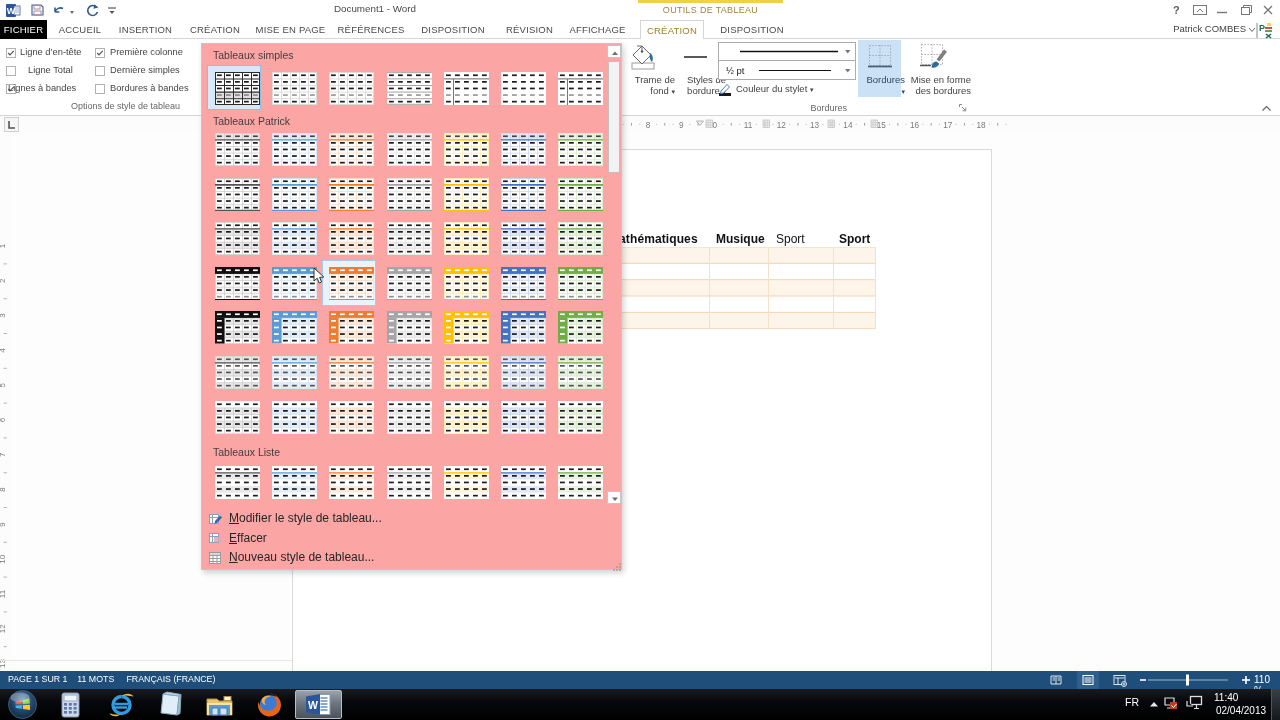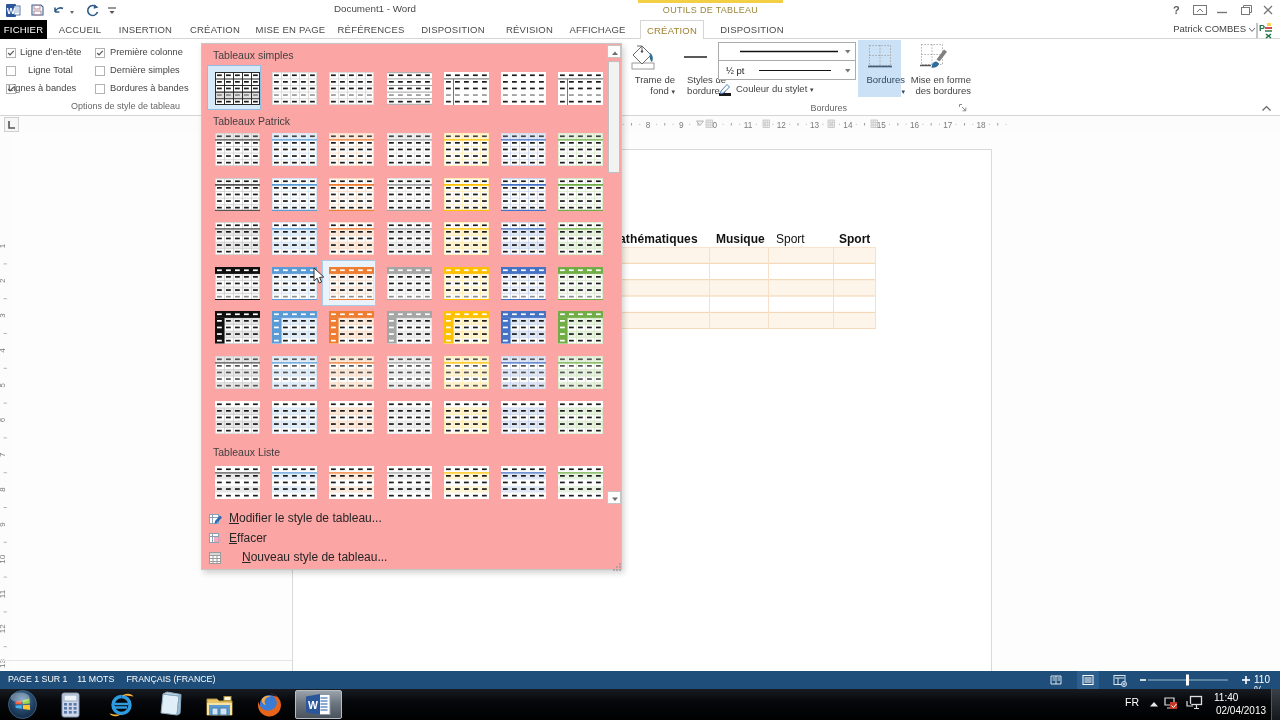--- a/index.html
+++ b/index.html
@@ -2885,21 +2885,21 @@
       <div class="mtext" style="left:27px;top:486.5px"><u>E</u>ffacer</div>
       <div style="position:absolute;left:7px;top:505.5px;width:13px;height:13px"><svg width="13" height="13">
           <rect x="0.5" y="1.5" width="11" height="11" fill="#fff" stroke="#9a9a9a"></rect>
           <line x1="0.5" y1="4.5" x2="11.5" y2="4.5" stroke="#9a9a9a"></line>
           <line x1="0.5" y1="7.5" x2="11.5" y2="7.5" stroke="#9a9a9a"></line>
           <line x1="0.5" y1="10.5" x2="11.5" y2="10.5" stroke="#9a9a9a"></line>
           <line x1="4" y1="1.5" x2="4" y2="12.5" stroke="#9a9a9a"></line>
           <line x1="8" y1="1.5" x2="8" y2="12.5" stroke="#9a9a9a"></line>
           <rect x="0.5" y="1.5" width="11" height="3" fill="#d7d7d7" stroke="#9a9a9a"></rect>
         </svg></div>
-      <div class="mtext" style="left:40px;top:506px"><u>N</u>ouveau style de tableau...</div>
+      <div class="mtext" style="left:27px;top:506px"><u>N</u>ouveau style de tableau...</div>
       <svg style="position:absolute;left:411px;top:518px" width="9" height="9">
         <circle cx="7" cy="2" r="0.9" fill="#9a9a9a"></circle>
         <circle cx="4" cy="5" r="0.9" fill="#9a9a9a"></circle>
         <circle cx="7" cy="5" r="0.9" fill="#9a9a9a"></circle>
         <circle cx="1" cy="8" r="0.9" fill="#9a9a9a"></circle>
         <circle cx="4" cy="8" r="0.9" fill="#9a9a9a"></circle>
         <circle cx="7" cy="8" r="0.9" fill="#9a9a9a"></circle>
       </svg>
     </div>
     <svg class="abs" style="left:313px;top:267px;z-index:50" width="12" height="18">

